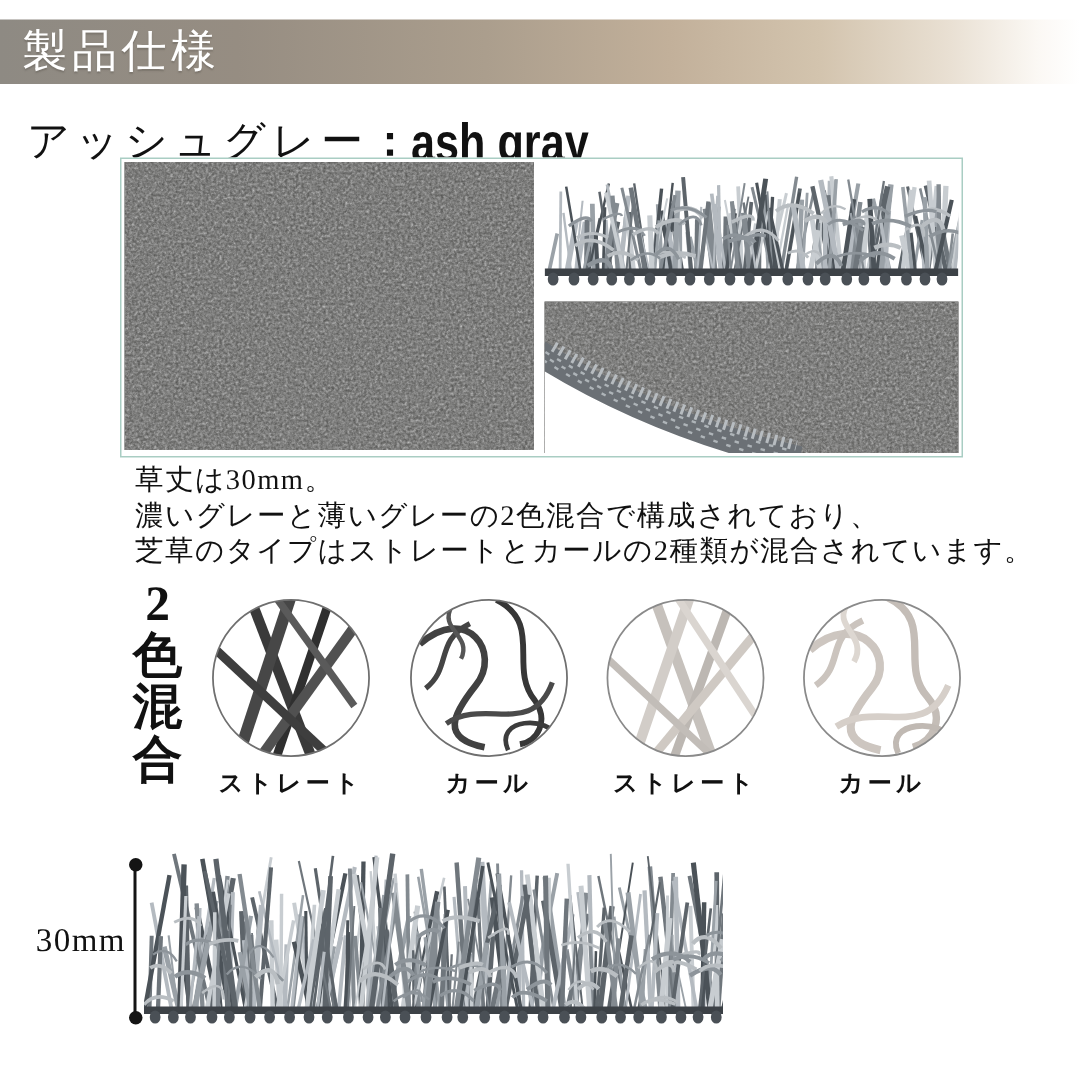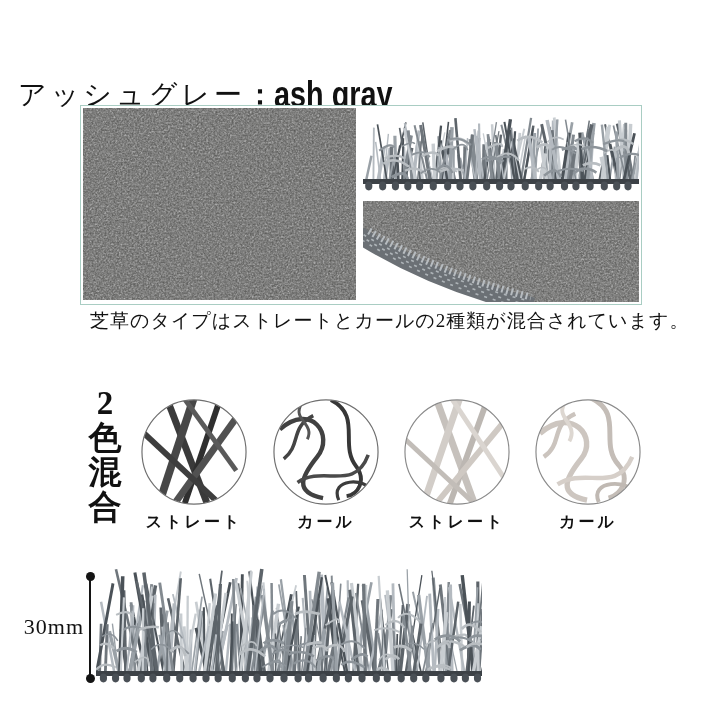--- a/index.html
+++ b/index.html
@@ -48,20 +48,23 @@
   .measure-text{position:absolute;left:22px;top:614px;width:62px;text-align:right;font-size:22px;letter-spacing:1px;}
   .photo-bottom{position:absolute;left:96px;top:556px;width:386px;height:136px;background:#fff;overflow:hidden;}
   .specs{position:absolute;left:493px;top:585px;font-size:20px;line-height:33px;letter-spacing:.5px;}
   .spec-line{white-space:nowrap;}
 </style>
 </head>
 <body>
 
 <div id="stage">
 
+  <div class="banner">
+    <span class="banner-title">製品仕様</span>
+  </div>
 
   <div class="title-row">
     <span class="title-jp">アッシュグレー</span>
       <span class="title-colon">：</span>
       <span class="title-en">ash gray</span>
   </div>
 
   <div class="img-block">
     <div class="photo photo-topview">
         <svg width="273" height="192">
@@ -328,20 +331,22 @@
           <path d="M-4,34 Q72,82 170,105" stroke="#6b7075" stroke-width="17" fill="none"></path>
           <path d="M-7,29 Q69,77 167,100" stroke="#aeb4b8" stroke-width="1.6" fill="none" stroke-dasharray="3,6"></path>
           <path d="M-4,34 Q72,82 170,105" stroke="#aeb4b8" stroke-width="1.6" fill="none" stroke-dasharray="3,6"></path>
           <path d="M-1,39 Q75,87 173,110" stroke="#aeb4b8" stroke-width="1.6" fill="none" stroke-dasharray="3,6"></path>
           <path d="M6,30 Q80,74 168,96" stroke="#b7bcc0" stroke-width="7" fill="none" stroke-dasharray="2,3"></path>
         </svg>
       </div>
   </div>
 
   <div class="desc">
+    <div>草丈は30mm。</div>
+    <div>濃いグレーと薄いグレーの2色混合で構成されており、</div>
     <div>芝草のタイプはストレートとカールの2種類が混合されています。</div>
   </div>
 
   <div class="vlabel">
     <div>2</div>
     <div>色</div>
     <div>混</div>
     <div>合</div>
   </div>
 

